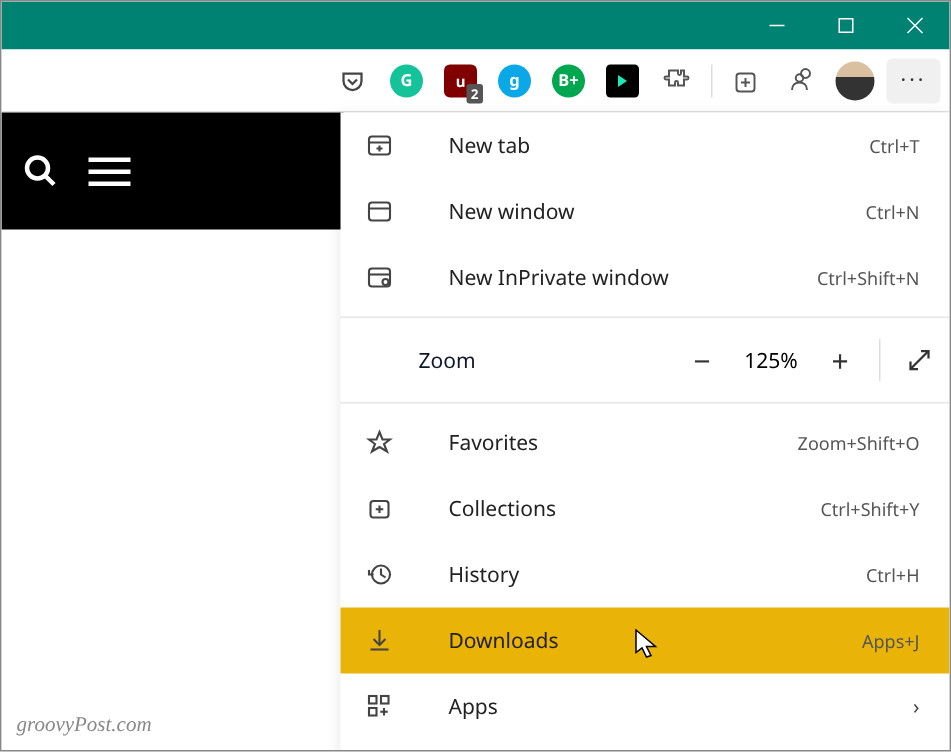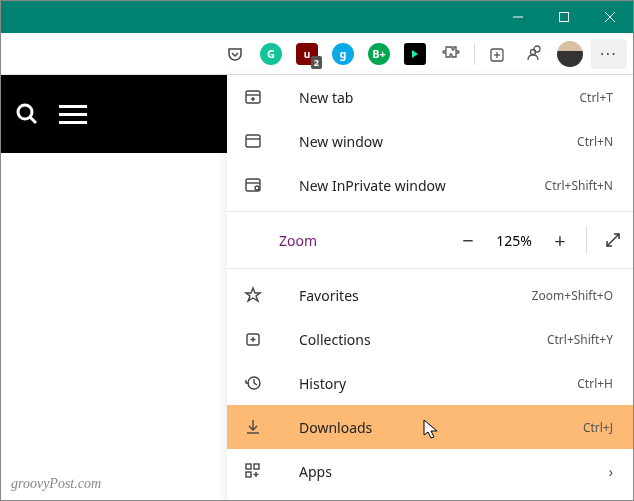--- a/index.html
+++ b/index.html
@@ -34,30 +34,30 @@
   .hamburger { display:flex;flex-direction:column;gap:5px; }
   .hamburger span { width:28px;height:3px;background:#fff; }
 
   .contentarea { position:absolute; top:74px; left:0; width:228px; bottom:0; background:#fff; }
 
   .watermark { position:absolute; left:10px; bottom:8px; font-family: Georgia, serif; font-style: italic; font-size:14px; color:#888; }
 
   
   .menu { position:absolute; top:74px; right:0; width:406px; background:#fff; box-shadow:-2px 0 8px rgba(0,0,0,0.08); }
   .menu-item { display:flex; align-items:center; height:44px; padding:0 20px 0 16px; gap:16px; font-size:14px; color:#222; position:relative; }
-  .menu-item.hover { background:#fdba74; }
+  .menu-item.hover { background:#eab308; }
   .menu-item .icon { width:20px; display:flex; align-items:center; justify-content:center; }
   .menu-item .icon svg { stroke:#444; stroke-width:1.4; fill:none; }
   .menu-item .label { flex:1;margin-left:20px; }
   .menu-item .shortcut { font-size:12px; color:#555; }
   .menu-item .chev { font-size:14px; color:#444; }
   .menu-divider { height:1px; background:#e5e5e5; margin:4px 0; }
 
   .zoom-row { display:flex; align-items:center; height:48px; padding-left:52px; }
-  .zoom-row .zlabel { font-size:14px; color:#701a75; width:100px; }
+  .zoom-row .zlabel { font-size:14px; color:#0f172a; width:100px; }
   .zoom-row .spacer { flex:1; }
   .zoom-btn { width:40px; height:40px; display:flex; align-items:center; justify-content:center; font-size:20px; color:#333; }
   .zoom-val { width:52px; text-align:center; font-size:14px; }
   .zoom-sep { width:1px; height:28px; background:#ddd; margin:0 6px; }
   .expand { width:40px;height:40px;display:flex;align-items:center;justify-content:center; }
 
   .cursor { position:absolute; left:422px; top:418px; pointer-events:none; }
 </style>
 </head>
 <body>
@@ -239,21 +239,21 @@
 
   <div class="menu-item hover">
     <span class="icon">
         <svg width="18" height="18">
           <line x1="9" y1="2" x2="9" y2="12"></line>
           <polyline points="5,8 9,12 13,8"></polyline>
           <line x1="3" y1="15" x2="15" y2="15"></line>
         </svg>
       </span>
     <span class="label">Downloads</span>
-    <span class="shortcut">Ctrl+J</span>
+    <span class="shortcut">Apps+J</span>
   </div>
 
   <div class="menu-item">
     <span class="icon">
         <svg width="18" height="18">
           <rect x="2" y="2" width="5" height="5"></rect>
           <rect x="10" y="2" width="5" height="5"></rect>
           <rect x="2" y="10" width="5" height="5"></rect>
           <line x1="12" y1="10" x2="12" y2="15"></line>
           <line x1="9.5" y1="12.5" x2="14.5" y2="12.5"></line>

